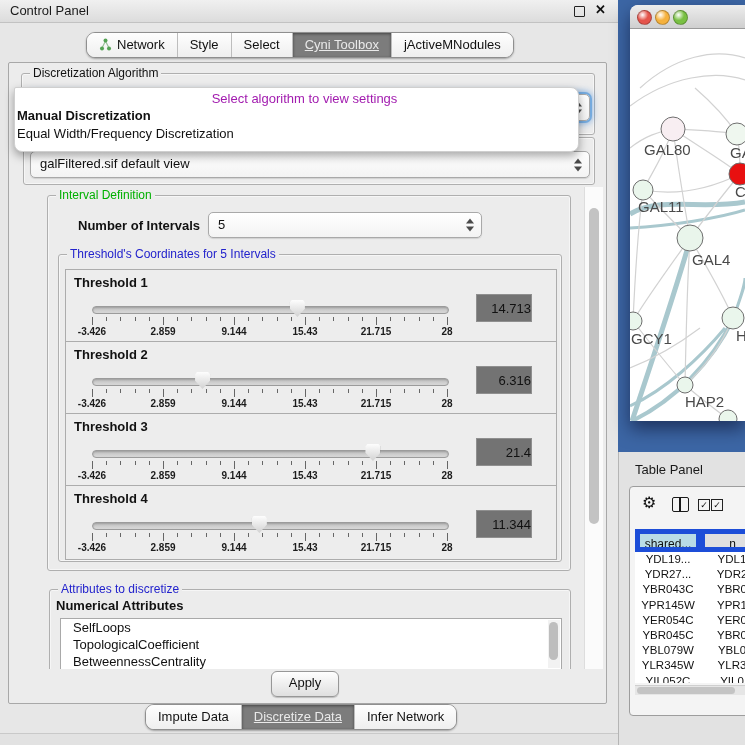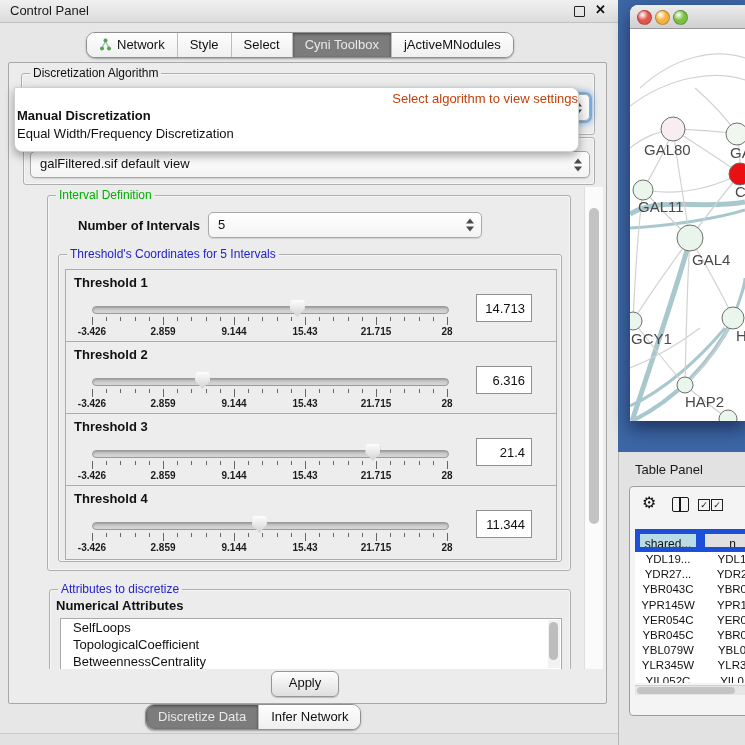--- a/index.html
+++ b/index.html
@@ -12,63 +12,63 @@
     border-bottom:1px solid #C2C2C2;}
   #cp-title{left:10px;top:3px;font-size:13px;color:#1A1A1A;}
   .float-ico{right:33px;top:6px;width:9px;height:9px;border:1.5px solid #222;border-radius:1px;}
   .close-ico{right:12px;top:2px;font-size:13px;font-weight:bold;color:#111;}
   
   .tabgroup{display:inline-flex;border:1px solid #8F8F8F;border-radius:9px;overflow:hidden;
     background:#FDFDFD;box-shadow:0 1px 2px rgba(0,0,0,.3);}
   .tab{padding:4px 12px 5px 12px;font-size:13px;color:#111;border-left:1px solid #BDBDBD;
     background:linear-gradient(#FEFEFE,#EFEFEF);display:flex;align-items:center;gap:5px;white-space:nowrap;}
   .tab:first-child{border-left:none;}
-  .tab.sel{background:#7C7C7C;color:#E9E9E9;box-shadow:inset 0 1px 3px rgba(0,0,0,.45);}
+  .tab.sel{background:#7C7C7C;color:#E9E9E9;box-shadow:inset 0 1px 3px rgba(0,0,0,.45);text-decoration:underline;}
   
   #panel{left:8px;top:62px;width:597px;height:640px;background:#ECECEC;border:1px solid #A8A8A8;border-radius:2px;}
   .fieldset{position:absolute;border:1px solid #AFAFAF;border-radius:3px;
     box-shadow:inset 0 0 0 1px rgba(255,255,255,.55);}
   .legend{position:absolute;top:-8px;left:8px;background:#ECECEC;padding:0 3px;font-size:12px;line-height:15px;}
   .legend.green{color:#00B000;}
   .legend.blue{color:#2222CC;}
   .combo{position:absolute;background:linear-gradient(#FFFFFF,#F3F3F3);border:1px solid #A9A9A9;
     border-radius:5px;box-shadow:0 1px 1px rgba(0,0,0,.12);font-size:13px;}
   .combo .val{position:absolute;left:9px;top:4px;white-space:nowrap;}
   .stepper{position:absolute;right:6px;top:50%;transform:translateY(-50%);width:9px;height:13px;}
   .stepper::before{content:"";position:absolute;top:0;left:0;border-left:4.5px solid transparent;
     border-right:4.5px solid transparent;border-bottom:5px solid #4A4A4A;}
   .stepper::after{content:"";position:absolute;top:8px;left:0;border-left:4.5px solid transparent;
     border-right:4.5px solid transparent;border-top:5px solid #4A4A4A;}
   #combo-focus{box-shadow:0 0 0 2px rgba(110,166,221,.9),0 0 6px 3px rgba(90,150,220,.6);}
   
   #algo-popup{left:14px;top:87px;width:563px;height:63px;background:#FFFFFF;border:1px solid #CFCFCF;
     border-radius:2px 8px 8px 8px;box-shadow:0 4px 10px rgba(0,0,0,.35);z-index:60;}
-  #popup-prompt{left:0;top:3px;width:100%;text-align:right;font-size:13px;color:#c2410c;}
+  #popup-prompt{left:8px;top:3px;width:100%;text-align:center;font-size:13px;color:#a21caf;}
   .popup-item{position:absolute;left:2px;font-size:13px;color:#111;white-space:nowrap;}
   
   #scrollpane{left:6px;top:124px;width:588px;height:482px;overflow:hidden;text-decoration:underline;}
   #vscroll{right:0px;top:0;width:18px;height:482px;background:#FBFBFB;border-left:1px solid #DDDDDD;}
   #vscroll .thumb{position:absolute;left:4px;top:21px;width:10px;height:316px;background:#C3C3C3;border-radius:5px;}
   
   .threshold{position:absolute;left:6px;width:490px;height:73px;border:1px solid #ACACAC;background:#EDEDED;}
   .t-label{position:absolute;left:8px;top:5px;font-size:13px;font-weight:bold;}
   .track-zone{position:absolute;left:26px;top:28px;width:355px;height:22px;}
   .track{position:absolute;left:0;top:8px;width:100%;height:6px;border:1px solid #9B9B9B;border-radius:4px;
     background:linear-gradient(#BFBFBF,#D9D9D9);box-shadow:inset 0 1px 2px rgba(0,0,0,.18);}
   .thumb-sl{position:absolute;top:2px;width:15px;height:17px;
     background:linear-gradient(#FDFDFD,#D2D2D2);
     clip-path:polygon(12% 0,88% 0,100% 14%,100% 52%,50% 100%,0 52%,0 14%);
     filter:drop-shadow(0 0 1px #7E7E7E);}
   .ticks{position:absolute;left:26px;top:47px;width:355px;height:8px;}
   .tick{position:absolute;top:0;width:1px;height:4px;background:#666;}
   .tick.major{height:8px;}
   .tick-labels{position:absolute;left:26px;top:56px;width:355px;height:12px;}
   .tick-lb{position:absolute;transform:translateX(-50%);font-size:10px;font-weight:bold;color:#1C1C1C;white-space:nowrap;}
-  .t-valuebox{position:absolute;left:410px;top:24px;width:56px;height:28px;background:#ffffff;
-    border:1px solid #8F8F8F;font-size:13px;text-align:right;line-height:28px;padding-right:6px;box-sizing:border-box;}
+  .t-valuebox{position:absolute;left:410px;top:24px;width:56px;height:28px;background:#737373;
+    border:1px solid #8F8F8F;font-size:13px;text-align:right;line-height:28px;box-sizing:border-box;}
   
   #attr-list{position:absolute;left:10px;top:28px;width:500px;height:50px;background:#FFFFFF;
     border:1px solid #A9A9A9;overflow:hidden;}
   .attr-item{padding-left:12px;font-size:13px;line-height:17px;white-space:nowrap;}
   #attr-scroll{position:absolute;right:1px;top:1px;width:12px;height:48px;background:#F2F2F2;}
   #attr-scroll .thumb{position:absolute;left:1px;top:2px;width:9px;height:38px;background:#BDBDBD;border-radius:5px;}
   
   #apply-btn{left:262px;top:608px;width:66px;height:24px;background:linear-gradient(#FEFEFE,#DFDFDF);
     border:1px solid #979797;border-radius:6px;font-size:13px;text-align:center;line-height:22px;
     box-shadow:0 1px 1px rgba(0,0,0,.2);}
@@ -366,20 +366,23 @@
         <div id="vscroll" class="abs">
             <div class="thumb"></div>
           </div>
       </div>
 
       <div id="apply-btn" class="abs">Apply</div>
     </div>
 
     <div class="abs" style="left:145px;top:704px;">
       <div class="tabgroup">
+        <div class="tab">
+            <span>Impute Data</span>
+          </div>
         <div class="tab sel">
             <span>Discretize Data</span>
           </div>
         <div class="tab">
             <span>Infer Network</span>
           </div>
       </div>
     </div>
 
     <div id="bottom-strip" class="abs"></div>

